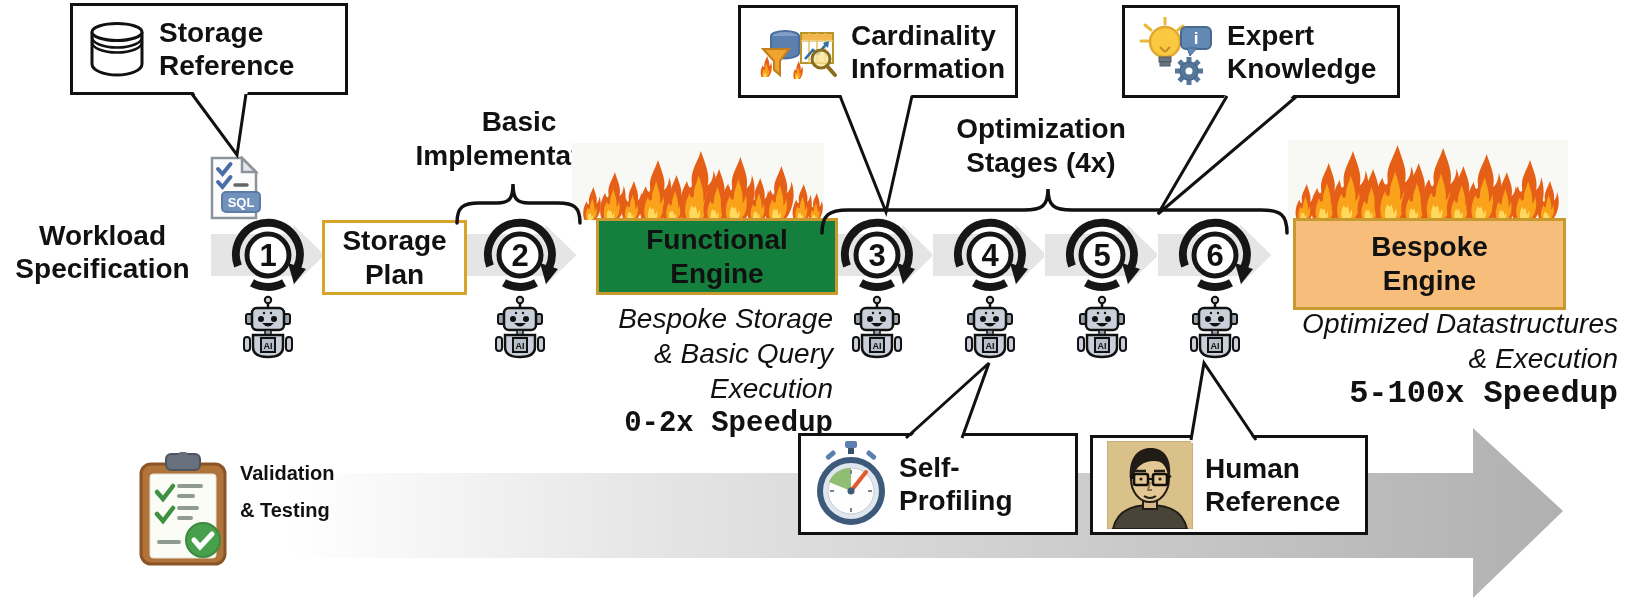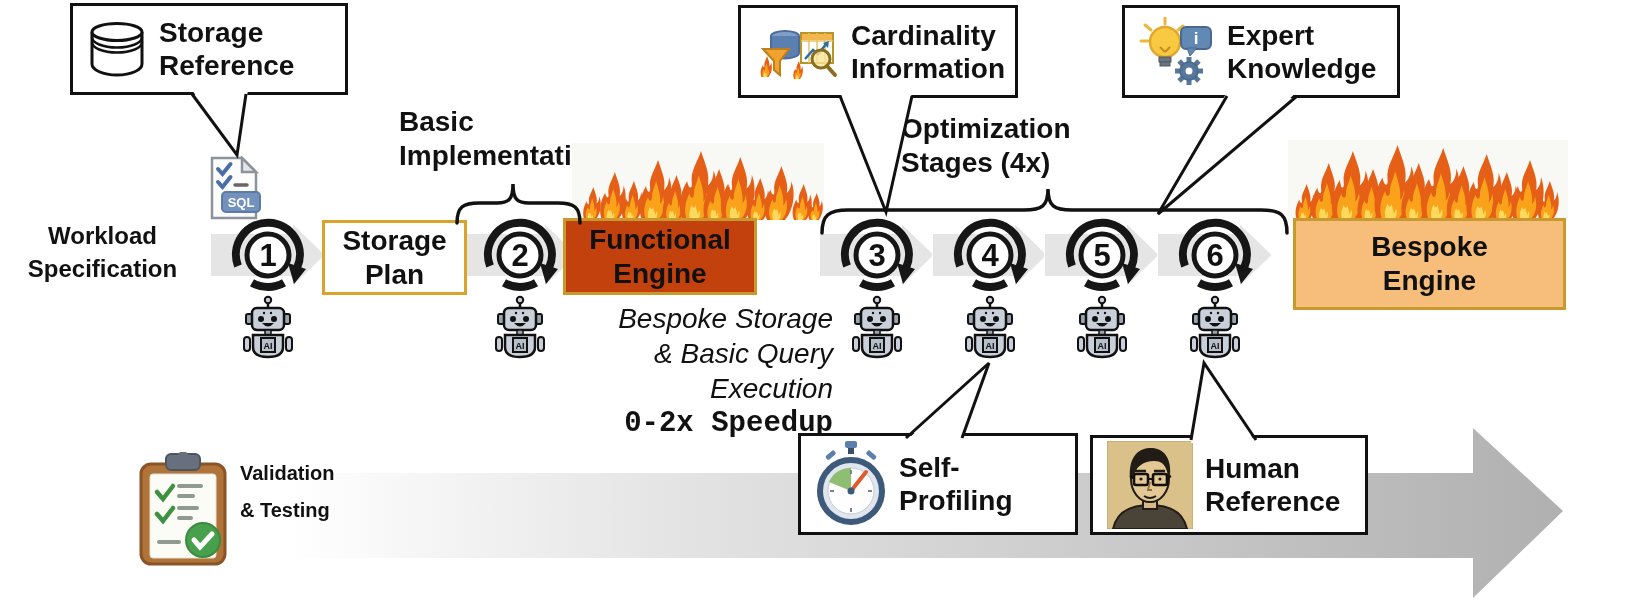--- a/index.html
+++ b/index.html
@@ -7,21 +7,21 @@
           font-family:"Liberation Sans",sans-serif;color:#111;}
   .abs{position:absolute;}
   svg{display:block;}
   
   .callout{position:absolute;background:#fff;border:3px solid #111;display:flex;align-items:center;
            gap:12px;padding:0 10px 0 14px;box-sizing:border-box;z-index:4;}
   .callout .ctext{font-weight:bold;font-size:28px;line-height:33px;white-space:nowrap;}
   
   .box{position:absolute;display:flex;flex-direction:column;justify-content:center;align-items:center;
        box-sizing:border-box;z-index:3;font-weight:bold;font-size:28px;line-height:34px;text-align:center;}
-  .bigtitle{position:absolute;font-weight:bold;font-size:28px;line-height:34px;text-align:left;z-index:2;}
+  .bigtitle{position:absolute;font-weight:bold;font-size:28px;line-height:34px;text-align:center;z-index:2;}
   .note{position:absolute;font-style:italic;font-size:28px;line-height:35px;text-align:right;z-index:2;}
   .speedup{font-style:normal;font-family:"Liberation Mono",monospace;font-weight:bold;}
   .step{position:absolute;width:116px;height:150px;z-index:2;}
   .step .sarrow{position:absolute;left:0;top:12px;}
   .step .ring{position:absolute;left:16px;top:3px;}
   .step .robot{position:absolute;left:30px;top:84px;}
   .lay{position:absolute;left:0;top:0;z-index:5;pointer-events:none;}
   .bgarrow{position:absolute;z-index:1;}
 </style>
 </head>
@@ -66,21 +66,21 @@
 
   <svg class="abs" style="left:204px;top:156px" width="60" height="64">
     <path d="M8,2 L38,2 L52,16 L52,62 L8,62 Z" fill="#fcfcfc" stroke="#8d939b" stroke-width="2.5"></path>
     <path d="M38,2 L38,16 L52,16 Z" fill="#e4e7ea" stroke="#8d939b" stroke-width="2.5"></path>
     <path d="M14,13 l4.5,5 l8,-10" stroke="#4a6da8" stroke-width="4" fill="none" stroke-linecap="round"></path>
     <path d="M14,26 l4.5,5 l8,-10" stroke="#4a6da8" stroke-width="4" fill="none" stroke-linecap="round"></path>
     <path d="M31,29 h12" stroke="#666" stroke-width="3.5" stroke-linecap="round"></path>
     <rect x="18" y="36" width="38" height="20" rx="4" fill="#7291bc" stroke="#5c7ba6" stroke-width="2"></rect>
     <text x="37" y="51" font-size="13" font-weight="bold" fill="#fff" text-anchor="middle">SQL</text>
   </svg>
-  <div class="abs" style="left:0;top:219px;width:205px;text-align:center;font-weight:bold;font-size:24px;line-height:33px">
+  <div class="abs" style="left:0;top:219px;width:205px;text-align:center;font-weight:bold;font-size:28px;line-height:33px">
     <div>Workload</div>
     <div>Specification</div>
   </div>
 
   <div class="bigtitle" style="left:399px;top:105px;width:240px">
     <div>Basic</div>
     <div>Implementation</div>
   </div>
   <div class="bigtitle" style="left:901px;top:112px;width:280px">
     <div>Optimization</div>
@@ -115,34 +115,39 @@
     <use href="#flame" transform="translate(192,80) scale(1.1)"></use>
     <use href="#flame" transform="translate(214,80) scale(0.8)"></use>
     <use href="#flame" transform="translate(236,80) scale(1.0)"></use>
     <use href="#flame" transform="translate(258,80) scale(0.65)"></use>
   </svg>
 
   <div class="box" style="left:322px;top:220px;width:145px;height:75px;background:#fff;border:3px solid #d9a42b">
     <div>Storage</div>
     <div>Plan</div>
   </div>
-  <div class="box" style="left:563px;top:218px;width:194px;height:77px;background:#c2410c;border:3px solid #c9992e">
+  <div class="box" style="left:596px;top:218px;width:242px;height:77px;background:#15803d;border:3px solid #c9992e">
     <div>Functional</div>
     <div>Engine</div>
   </div>
   <div class="box" style="left:1293px;top:218px;width:273px;height:92px;background:#f6bd7b;border:3px solid #c9992e">
     <div>Bespoke</div>
     <div>Engine</div>
   </div>
 
   <div class="note" style="left:528px;top:301px;width:305px">
     <div>Bespoke Storage</div>
     <div>&amp; Basic Query</div>
     <div>Execution</div>
     <div class="speedup" style="font-size:29px">0-2x Speedup</div>
+  </div>
+  <div class="note" style="left:1256px;top:306px;width:362px">
+    <div>Optimized Datastructures</div>
+    <div>&amp; Execution</div>
+    <div class="speedup" style="font-size:32px">5-100x Speedup</div>
   </div>
 
   <div class="step" style="left:210px;top:210px">
     <svg class="sarrow" width="116" height="66">
         <polygon points="0,11 82,11 82,0 116,33 82,66 82,55 0,55" fill="#e5e5e5" stroke="#fff" stroke-width="2"></polygon>
       </svg>
     <svg class="ring" width="84" height="84" viewBox="-42 -42 84 84">
       <path d="M -30 11 A 32 32 0 1 1 29 13" stroke="#161616" stroke-width="8" fill="none"></path>
       <path d="M -16 27.7 A 32 32 0 0 0 16 27.7" stroke="#161616" stroke-width="8" fill="none"></path>
       <polygon points="38,14 20,8 26,29" fill="#161616"></polygon>

